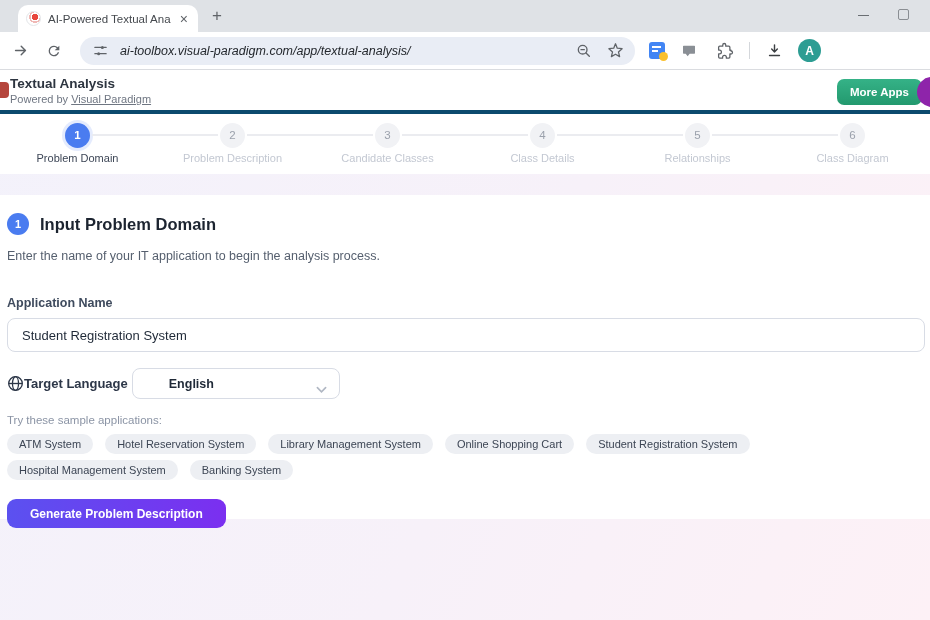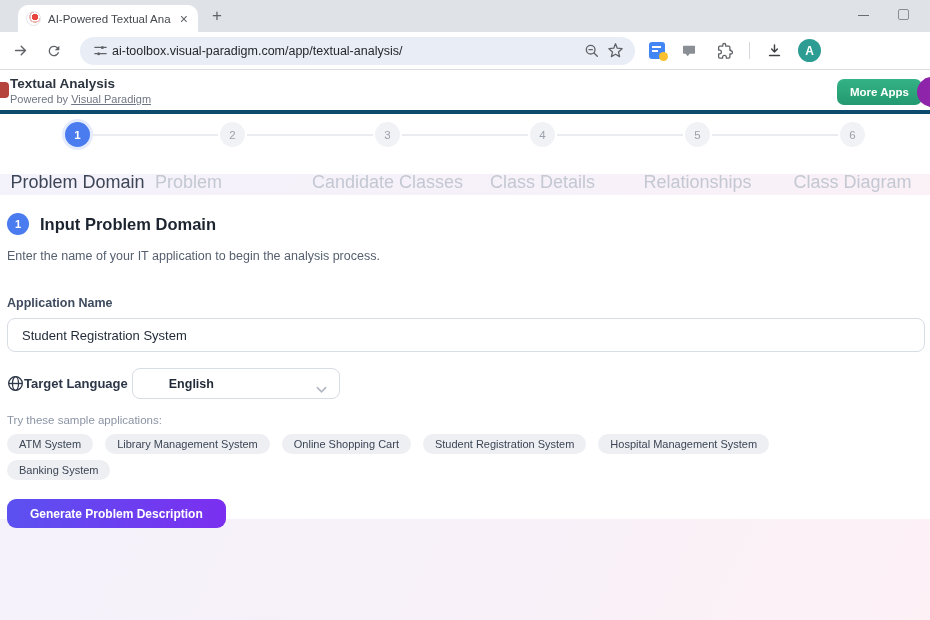--- a/index.html
+++ b/index.html
@@ -29,21 +29,21 @@
 
   
   .toolbar { position:absolute; top:32px; left:0; width:930px; height:38px; background:#fff;
     border-bottom:1px solid #dadce0; display:flex; align-items:center; }
   .tb-icon { width:24px; height:24px; display:flex; align-items:center; justify-content:center; flex:0 0 auto; }
   .tb-icon svg { display:block; }
   .fwd { margin-left:8px; }
   .reload { margin-left:10px; }
   .urlbar {
     margin-left:14px; width:555px; height:28px; background:#e9edf5; border-radius:14px;
-    display:flex; align-items:center; padding:0 10px 0 12px; gap:4px;
+    display:flex; align-items:center; padding:0 10px 0 12px; gap:12px;font-style:italic;
   }
   .url-text { flex:1; font-size:12.5px; color:#24282d; white-space:nowrap; overflow:hidden; }
   .ext-area { display:flex; align-items:center; gap:12px; margin-left:14px; }
   .vsep { width:1px; height:17px; background:#d4d7db; }
   .avatar { width:23px; height:23px; border-radius:50%; background:#2d9d93; color:#fff;
     font-size:12px; font-weight:bold; display:flex; align-items:center; justify-content:center; }
   .translate-badge { position:relative; width:16px; height:17px; background:#4285f4; border-radius:3px; }
   .translate-badge i { position:absolute; left:3px; width:9px; height:1.6px; background:#fff; }
   .translate-badge i:nth-child(1){ top:4px; } .translate-badge i:nth-child(2){ top:8px; width:6px; }
   .translate-badge b { position:absolute; right:-3px; bottom:-2px; width:9px; height:9px;
@@ -69,21 +69,21 @@
     display:flex; padding-top:8px; }
   .step { flex:1; display:flex; flex-direction:column; align-items:center; }
   .step-top { display:flex; align-items:center; width:100%; height:26px; }
   .step-top .line { flex:1; height:2px; background:#ebecf0; }
   .step:first-child .line.l { visibility:hidden; }
   .step:last-child .line.r { visibility:hidden; }
   .step-circle { width:25px; height:25px; border-radius:50%; background:#f1f2f5; color:#9ba1ac;
     font-size:11.5px; display:flex; align-items:center; justify-content:center; margin:0 2px; }
   .step.active .step-circle { background:#4a7cf0; color:#fff; font-weight:bold;
     box-shadow:0 0 0 3px rgba(74,124,240,.15); }
-  .step-label { margin-top:25px; font-size:18px; color:#c3c8d2; }
+  .step-label { margin-top:4px; font-size:11px; color:#c3c8d2; }
   .step.active .step-label { color:#3d4656; font-weight:500; }
 
   
   .card { position:absolute; top:195px; left:0; width:930px; height:324px; background:#fff;
     padding:18px 6px 0 7px; }
   .heading-row { display:flex; align-items:center; gap:11px; }
   .step-badge { width:22px; height:22px; border-radius:50%; background:#4a7cf0; color:#fff;
     font-size:11px; font-weight:bold; display:flex; align-items:center; justify-content:center; }
   .heading { font-size:16.5px; font-weight:bold; color:#1c2430; }
   .subtitle { margin-top:14px; font-size:12.5px; color:#555f6e; }
@@ -260,20 +260,21 @@
         <svg width="11" height="8" viewBox="0 0 12 8" fill="none" stroke="#b0b7c3" stroke-width="1.8" stroke-linecap="round">
             <path d="M1.5 1.5 6 6l4.5-4.5"></path>
           </svg>
       </span>
     </div>
   </div>
 
   <div class="samples-label">Try these sample applications:</div>
   <div class="chips">
       <button class="chip">ATM System</button>
+      <button class="chip">Hotel Reservation System</button>
       <button class="chip">Library Management System</button>
       <button class="chip">Online Shopping Cart</button>
       <button class="chip">Student Registration System</button>
       <button class="chip">Hospital Management System</button>
       <button class="chip">Banking System</button>
     </div>
 
   <button class="generate-btn">Generate Problem Description</button>
 </div>
 

